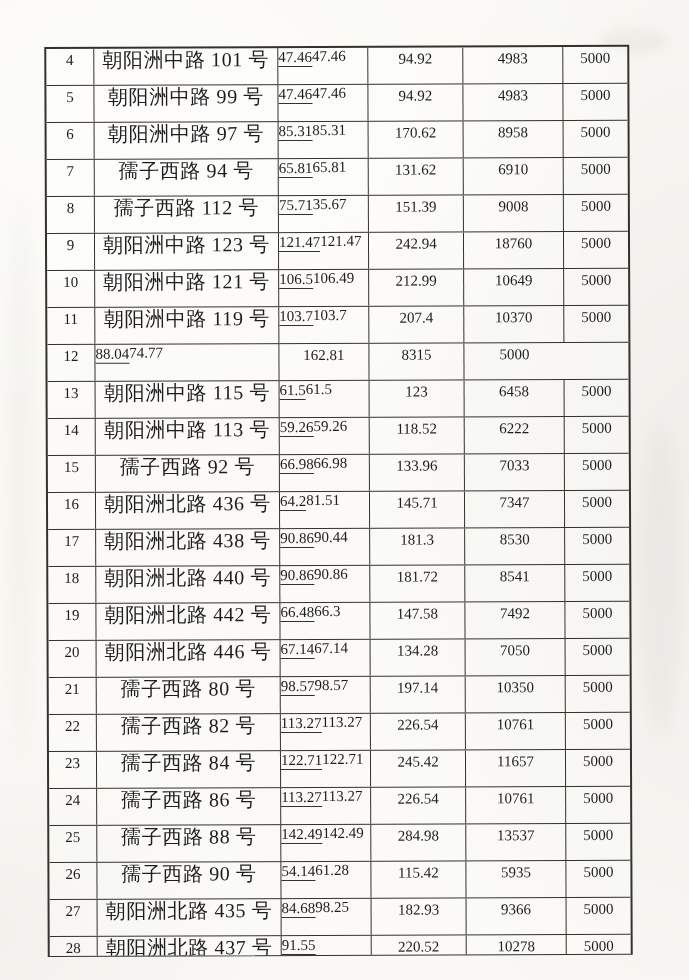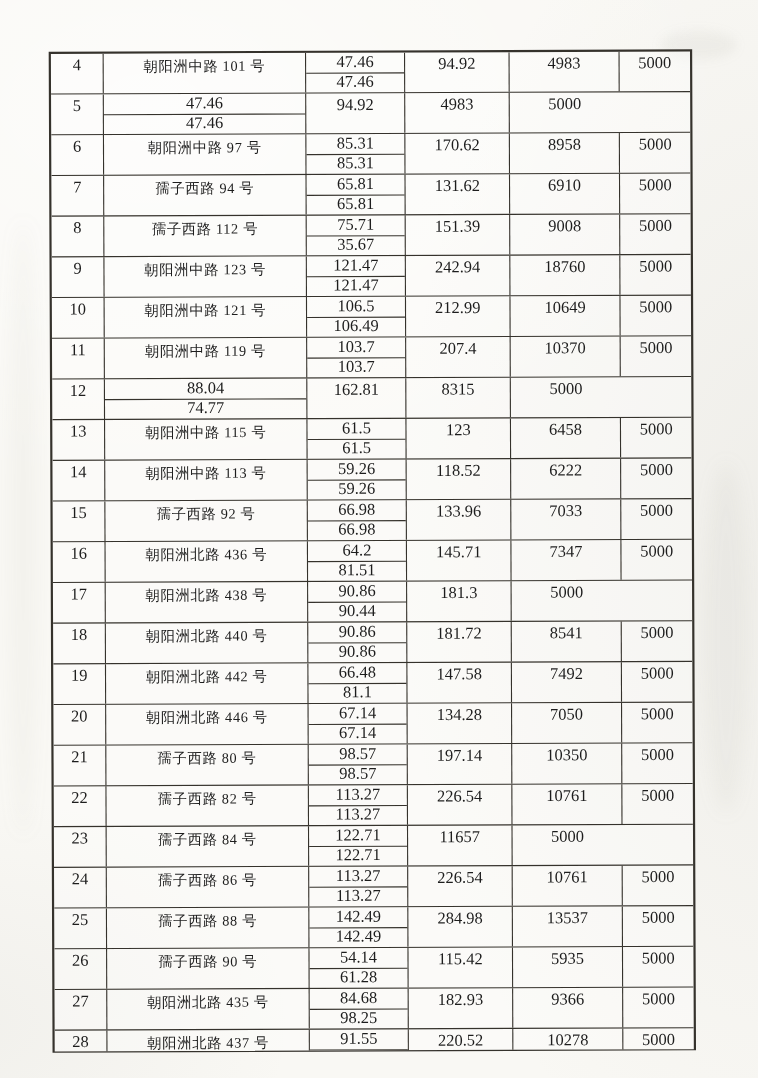--- a/index.html
+++ b/index.html
@@ -48,26 +48,26 @@
   .cell{
     box-sizing:border-box;
     border-right:1px solid var(--line);
     display:flex;justify-content:center;align-items:flex-start;
     font-size:15px;
     line-height:19px;
     padding-top:2px;
     white-space:nowrap;
   }
   .cell:last-child{border-right:none;}
-  .c-addr{letter-spacing:.6px;font-size:13px;}
+  .c-addr{letter-spacing:.6px;font-size:20px;}
   .c-no{font-size:15px;}
   .c-vals{
     box-sizing:border-box;
     border-right:1px solid var(--line);
-    display:flex;flex-direction:column;
+    display:flex;
     font-size:15px;
   }
   .v{
     box-sizing:border-box;
     height:18px;
     display:flex;justify-content:center;align-items:center;
     white-space:nowrap;
   }
   .v.v1{border-bottom:1px solid var(--line);height:19px;}
   .v.v2{height:17px;}
@@ -89,20 +89,21 @@
       <div class="v v1">47.46</div>
       <div class="v v2">47.46</div>
     </div>
     <div class="cell c-sum">94.92</div>
     <div class="cell c-amt">4983</div>
     <div class="cell c-dep">5000</div>
   </div>
 
   <div class="row">
     <div class="cell c-no">5</div>
+    <div class="cell c-addr">朝阳洲中路 99 号</div>
     <div class="c-vals">
       <div class="v v1">47.46</div>
       <div class="v v2">47.46</div>
     </div>
     <div class="cell c-sum">94.92</div>
     <div class="cell c-amt">4983</div>
     <div class="cell c-dep">5000</div>
   </div>
 
   <div class="row">
@@ -237,41 +238,42 @@
   </div>
 
   <div class="row">
     <div class="cell c-no">17</div>
     <div class="cell c-addr">朝阳洲北路 438 号</div>
     <div class="c-vals">
       <div class="v v1">90.86</div>
       <div class="v v2">90.44</div>
     </div>
     <div class="cell c-sum">181.3</div>
+    <div class="cell c-amt">8530</div>
     <div class="cell c-dep">5000</div>
   </div>
 
   <div class="row">
     <div class="cell c-no">18</div>
     <div class="cell c-addr">朝阳洲北路 440 号</div>
     <div class="c-vals">
       <div class="v v1">90.86</div>
       <div class="v v2">90.86</div>
     </div>
     <div class="cell c-sum">181.72</div>
     <div class="cell c-amt">8541</div>
     <div class="cell c-dep">5000</div>
   </div>
 
   <div class="row">
     <div class="cell c-no">19</div>
     <div class="cell c-addr">朝阳洲北路 442 号</div>
     <div class="c-vals">
       <div class="v v1">66.48</div>
-      <div class="v v2">81.1</div>
+      <div class="v v2">66.3</div>
     </div>
     <div class="cell c-sum">147.58</div>
     <div class="cell c-amt">7492</div>
     <div class="cell c-dep">5000</div>
   </div>
 
   <div class="row">
     <div class="cell c-no">20</div>
     <div class="cell c-addr">朝阳洲北路 446 号</div>
     <div class="c-vals">
@@ -307,20 +309,21 @@
     <div class="cell c-dep">5000</div>
   </div>
 
   <div class="row">
     <div class="cell c-no">23</div>
     <div class="cell c-addr">孺子西路 84 号</div>
     <div class="c-vals">
       <div class="v v1">122.71</div>
       <div class="v v2">122.71</div>
     </div>
+    <div class="cell c-sum">245.42</div>
     <div class="cell c-amt">11657</div>
     <div class="cell c-dep">5000</div>
   </div>
 
   <div class="row">
     <div class="cell c-no">24</div>
     <div class="cell c-addr">孺子西路 86 号</div>
     <div class="c-vals">
       <div class="v v1">113.27</div>
       <div class="v v2">113.27</div>

